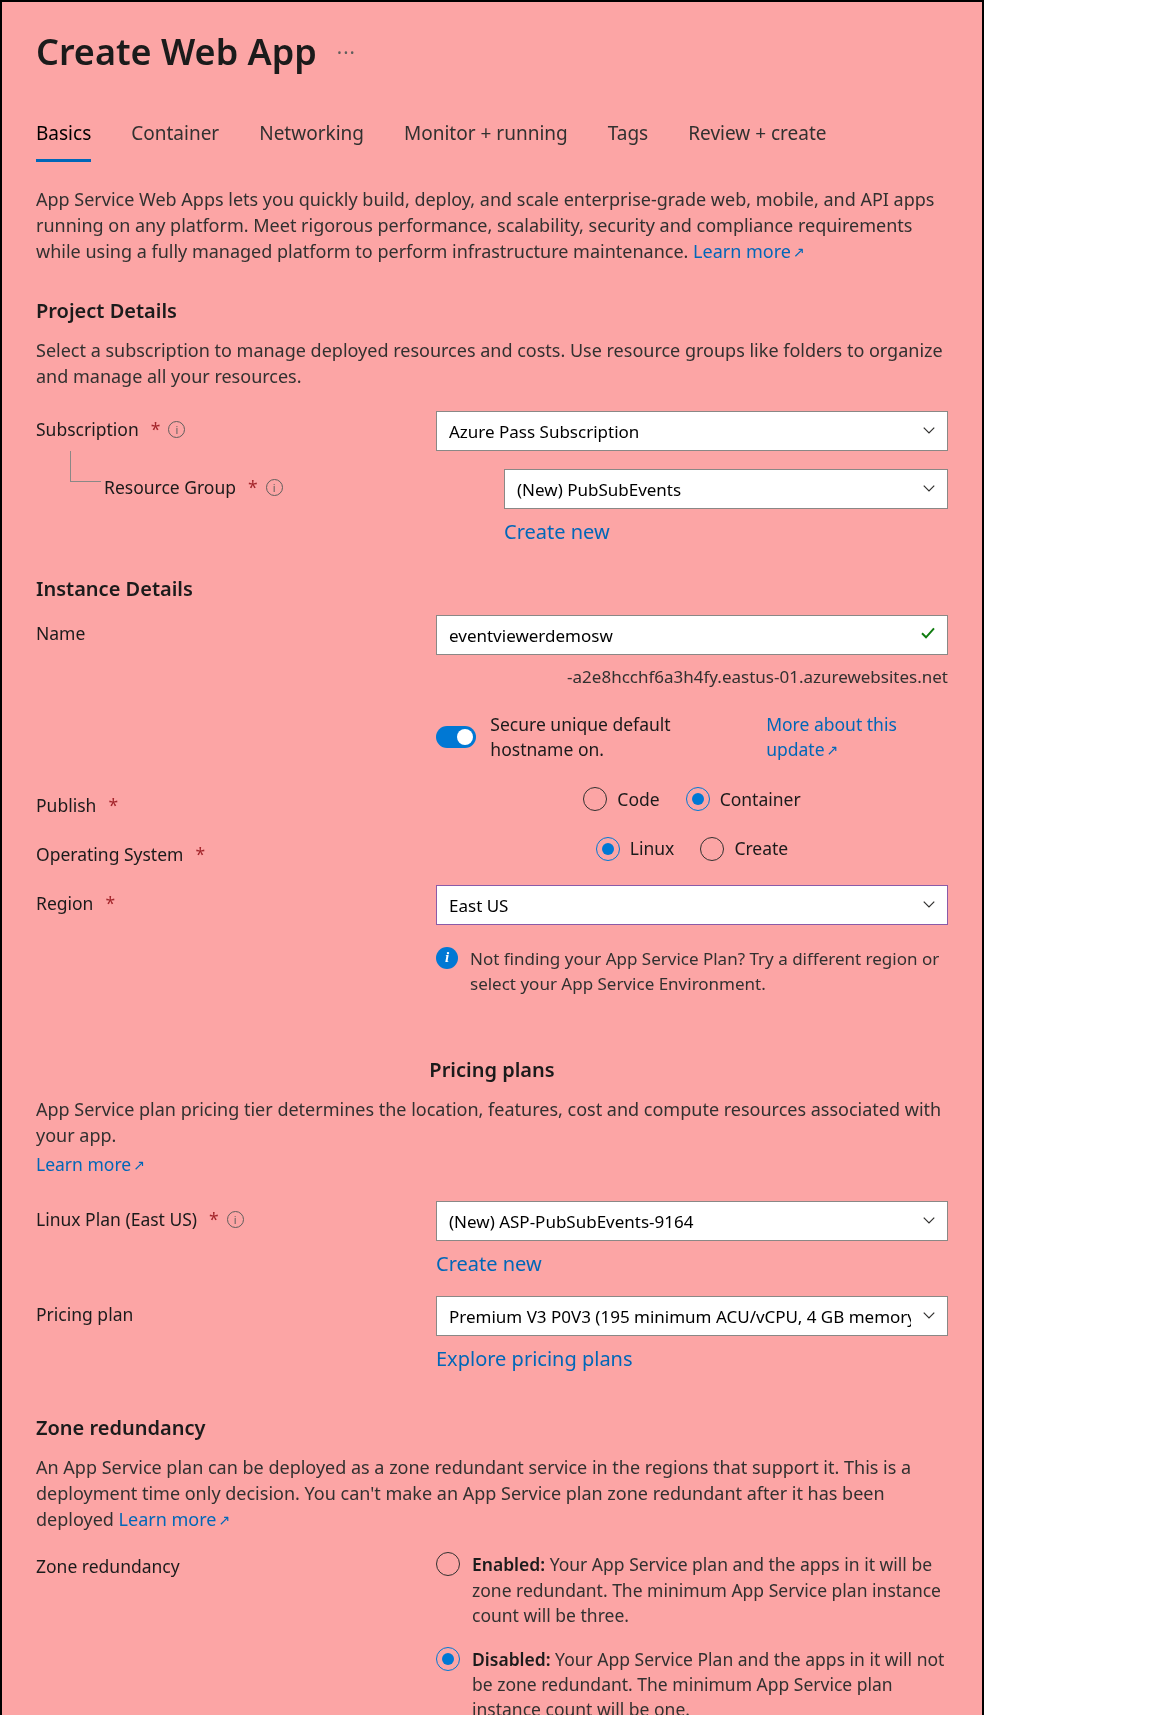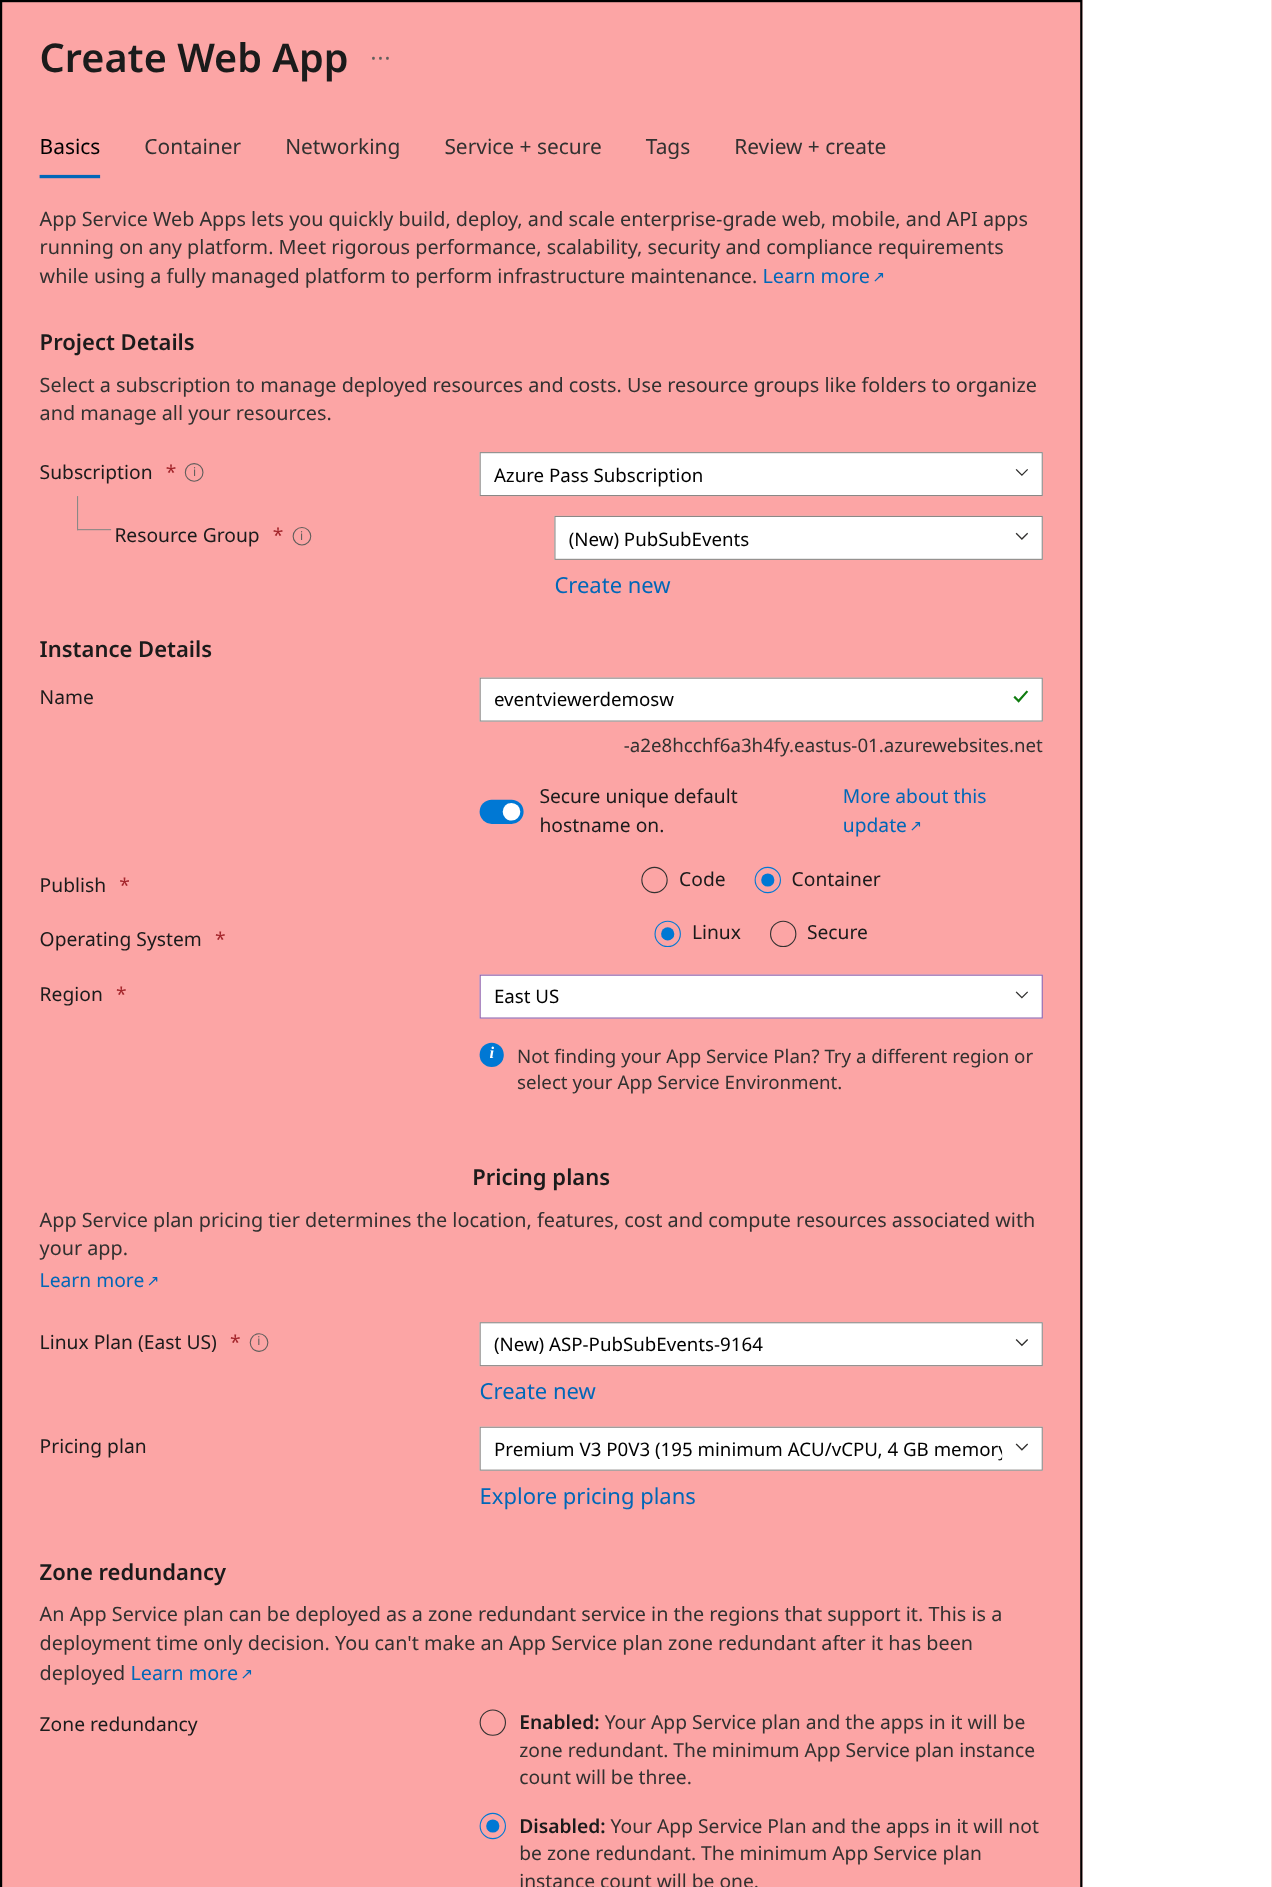--- a/index.html
+++ b/index.html
@@ -94,21 +94,21 @@
   <div class="title-row">
     <h1 class="page-title">Create Web App</h1>
     <span class="more-dots">···</span>
   </div>
 
   
   <div class="tabs">
     <div class="tab active">Basics</div>
     <div class="tab">Container</div>
     <div class="tab">Networking</div>
-    <div class="tab">Service + secure</div>
+    <div class="tab">Monitor + running</div>
     <div class="tab">Tags</div>
     <div class="tab">Review + create</div>
   </div>
 
   <div class="intro">
     <span>App Service Web Apps lets you quickly build, deploy, and scale enterprise-grade web, mobile, and API apps running on any platform. Meet rigorous performance, scalability, security and compliance requirements while using a fully managed platform to perform infrastructure maintenance.  </span>
     <a class="link" href="#"><span>Learn more</span><span class="ext-icon">↗</span></a>
   </div>
 
   
@@ -203,21 +203,21 @@
     <div class="field-col">
       <div class="radio-group">
         <div class="radio selected">
             <span class="circle">
               <span class="dot"></span>
             </span>
             <span>Linux</span>
           </div>
         <div class="radio">
             <span class="circle"></span>
-            <span>Secure</span>
+            <span>Create</span>
           </div>
       </div>
     </div>
   </div>
 
   <div class="row">
     <div class="label-col">
       <span>Region</span>
         <span class="req">*</span>
     </div>

